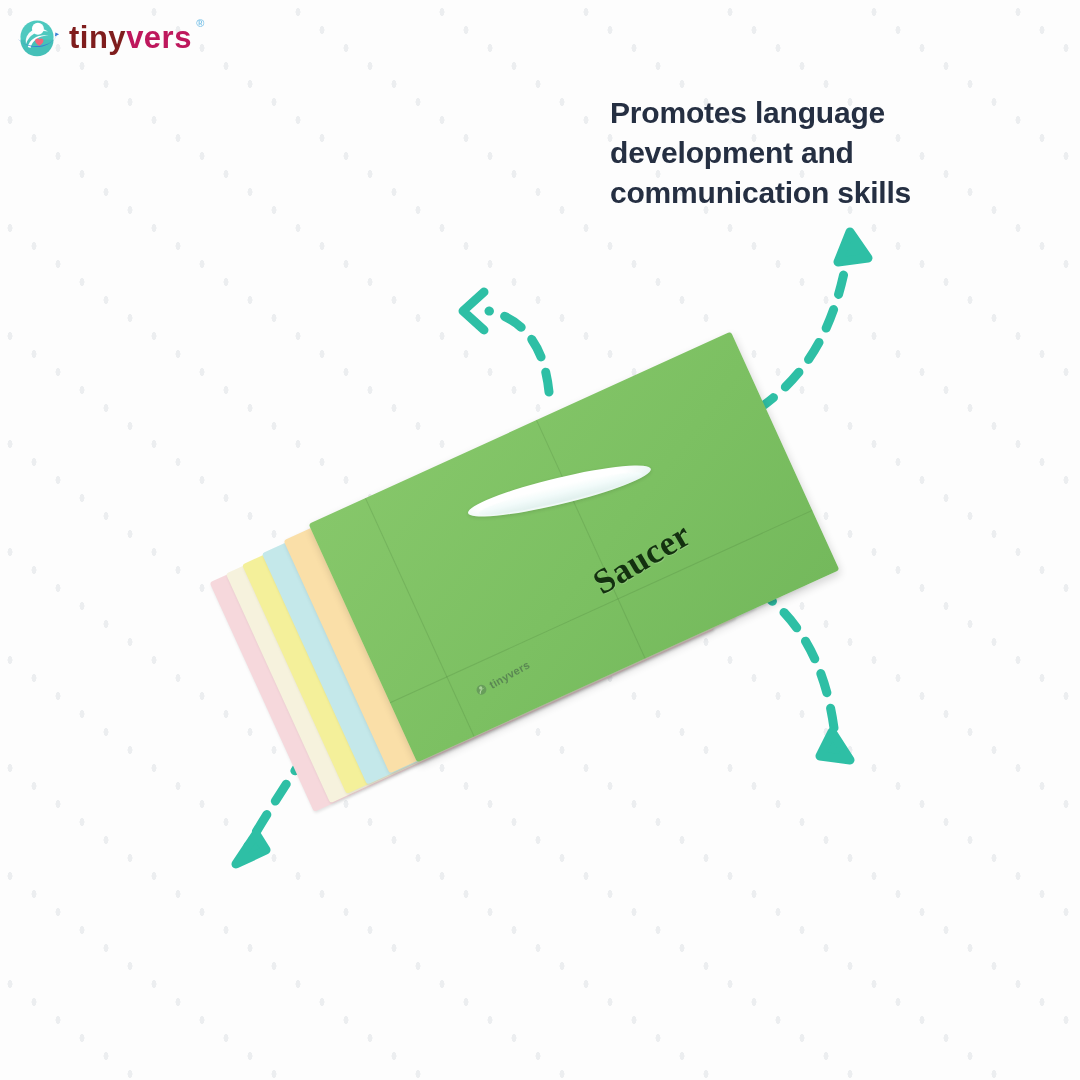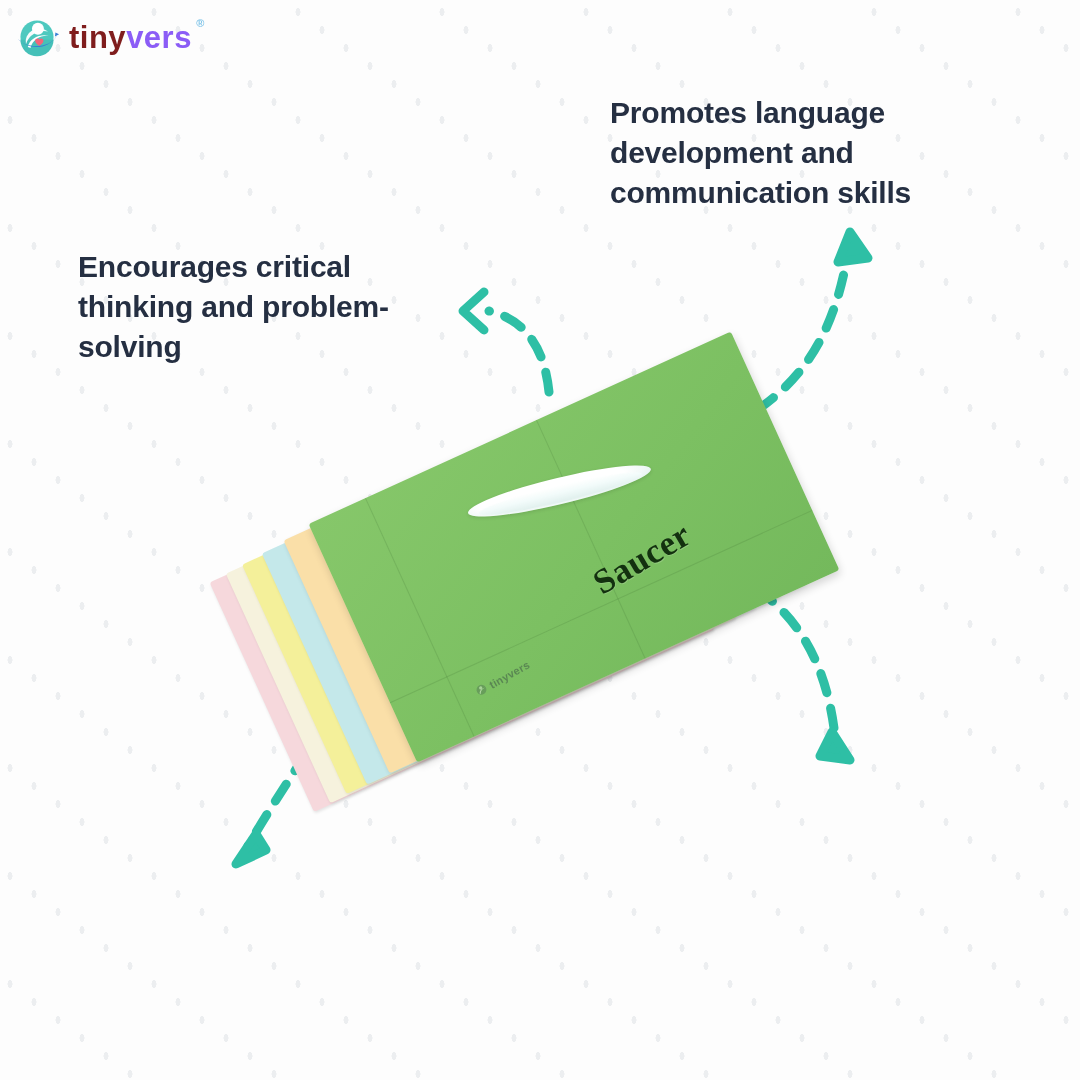--- a/index.html
+++ b/index.html
@@ -36,21 +36,21 @@
   #logo{
     position:absolute;left:14px;top:14px;
     display:flex;align-items:center;gap:9px;
   }
   #logo .mark{width:46px;height:46px;flex:0 0 auto;}
   #logo .word{
     font-size:31px;font-weight:700;letter-spacing:.5px;
     position:relative;line-height:1;
   }
   #logo .word .t1{color:#7f1d1d;}
-  #logo .word .t2{color:#8b5cf6;}
+  #logo .word .t2{color:#be185d;}
   #logo .reg{
     position:absolute;top:-4px;right:-13px;
     font-size:11px;color:#7fc4e8;font-weight:700;
   }
 
   
   .caption{
     position:absolute;
     color:#252f42;
     font-weight:700;
@@ -150,21 +150,20 @@
         <path d="M90 40 l8 4 -9 5 z" fill="#3a7fd5"></path>
       </svg>
     </span>
     <span class="word">
       <span class="t1">tiny</span><span class="t2">vers</span>
       <span class="reg">®</span>
     </span>
   </div>
 
   <div class="caption" id="cap-language">Promotes language development and communication skills</div>
-  <div class="caption" id="cap-critical">Encourages critical thinking and problem-solving</div>
 
   <svg id="arrows" viewBox="0 0 1080 1080" width="1080" height="1080">
     <g fill="none" stroke="#2ebfa5" stroke-width="9" stroke-linecap="round" stroke-dasharray="20 16">
 
       <g>
         <path d="M549,392 C545,352 528,320 489,311"></path>
       </g>
 
       <g>
         <path d="M716,438 C700,400 744,378 752,404 C760,430 722,436 740,421

